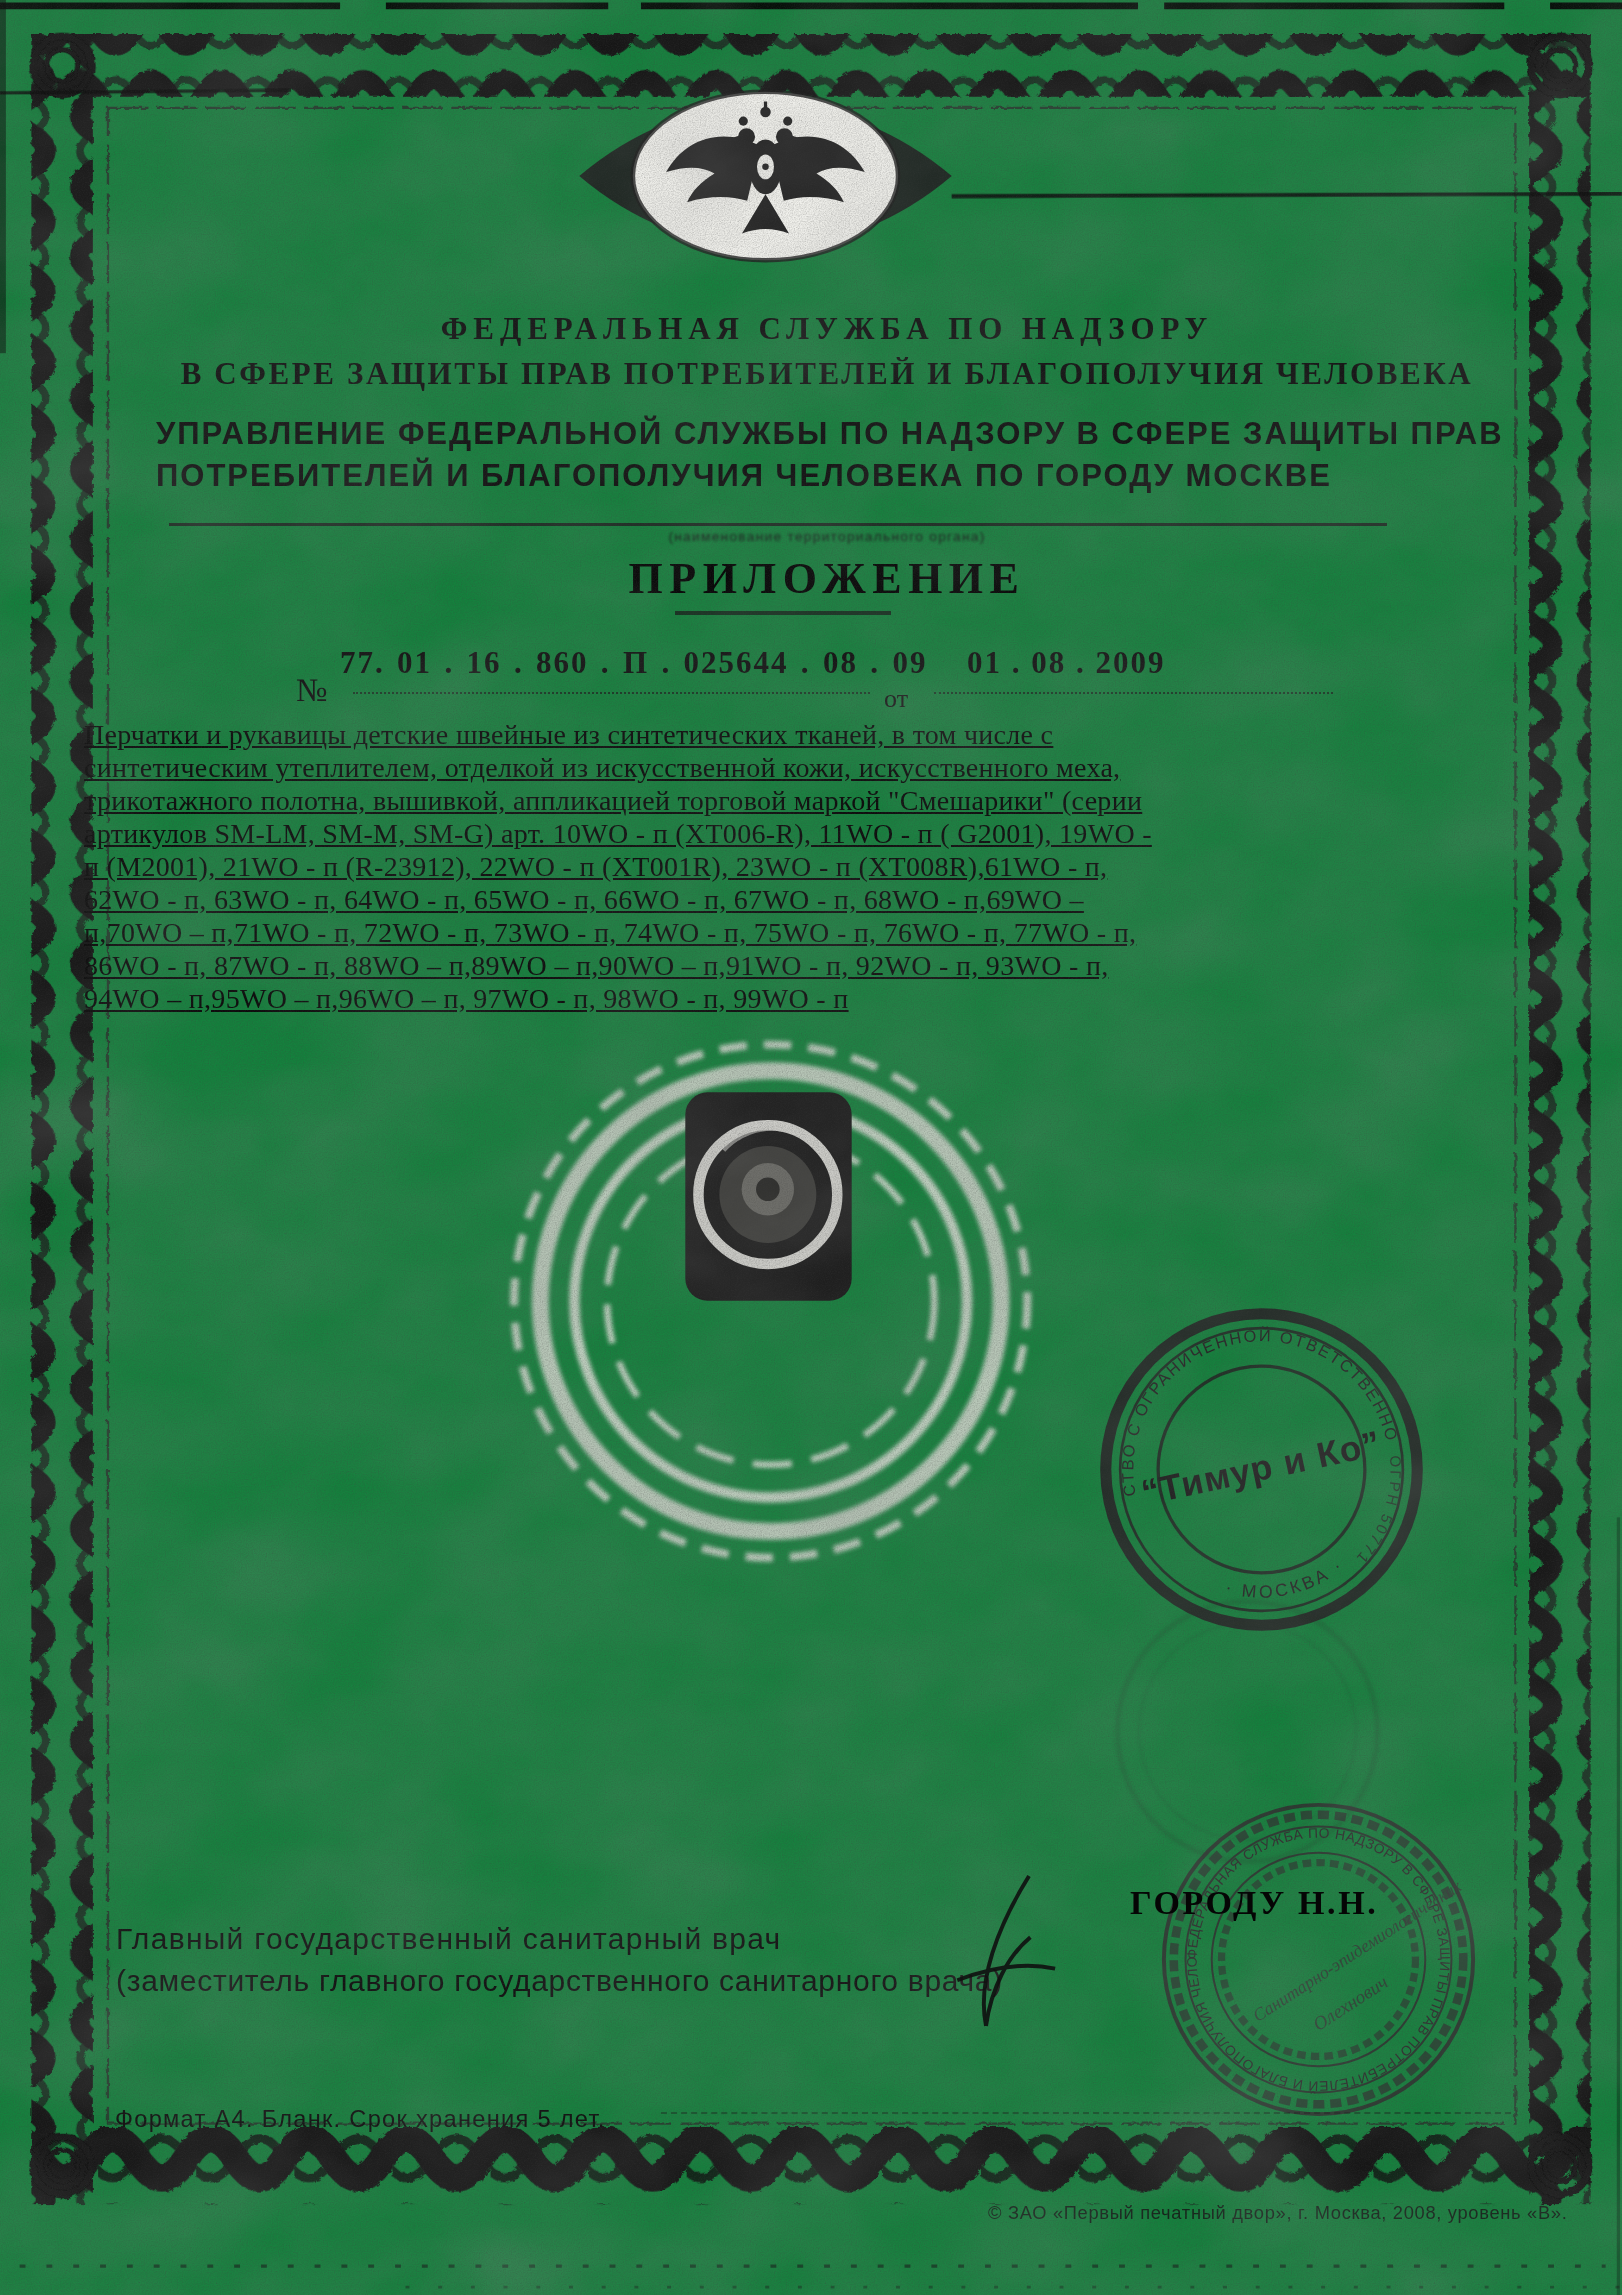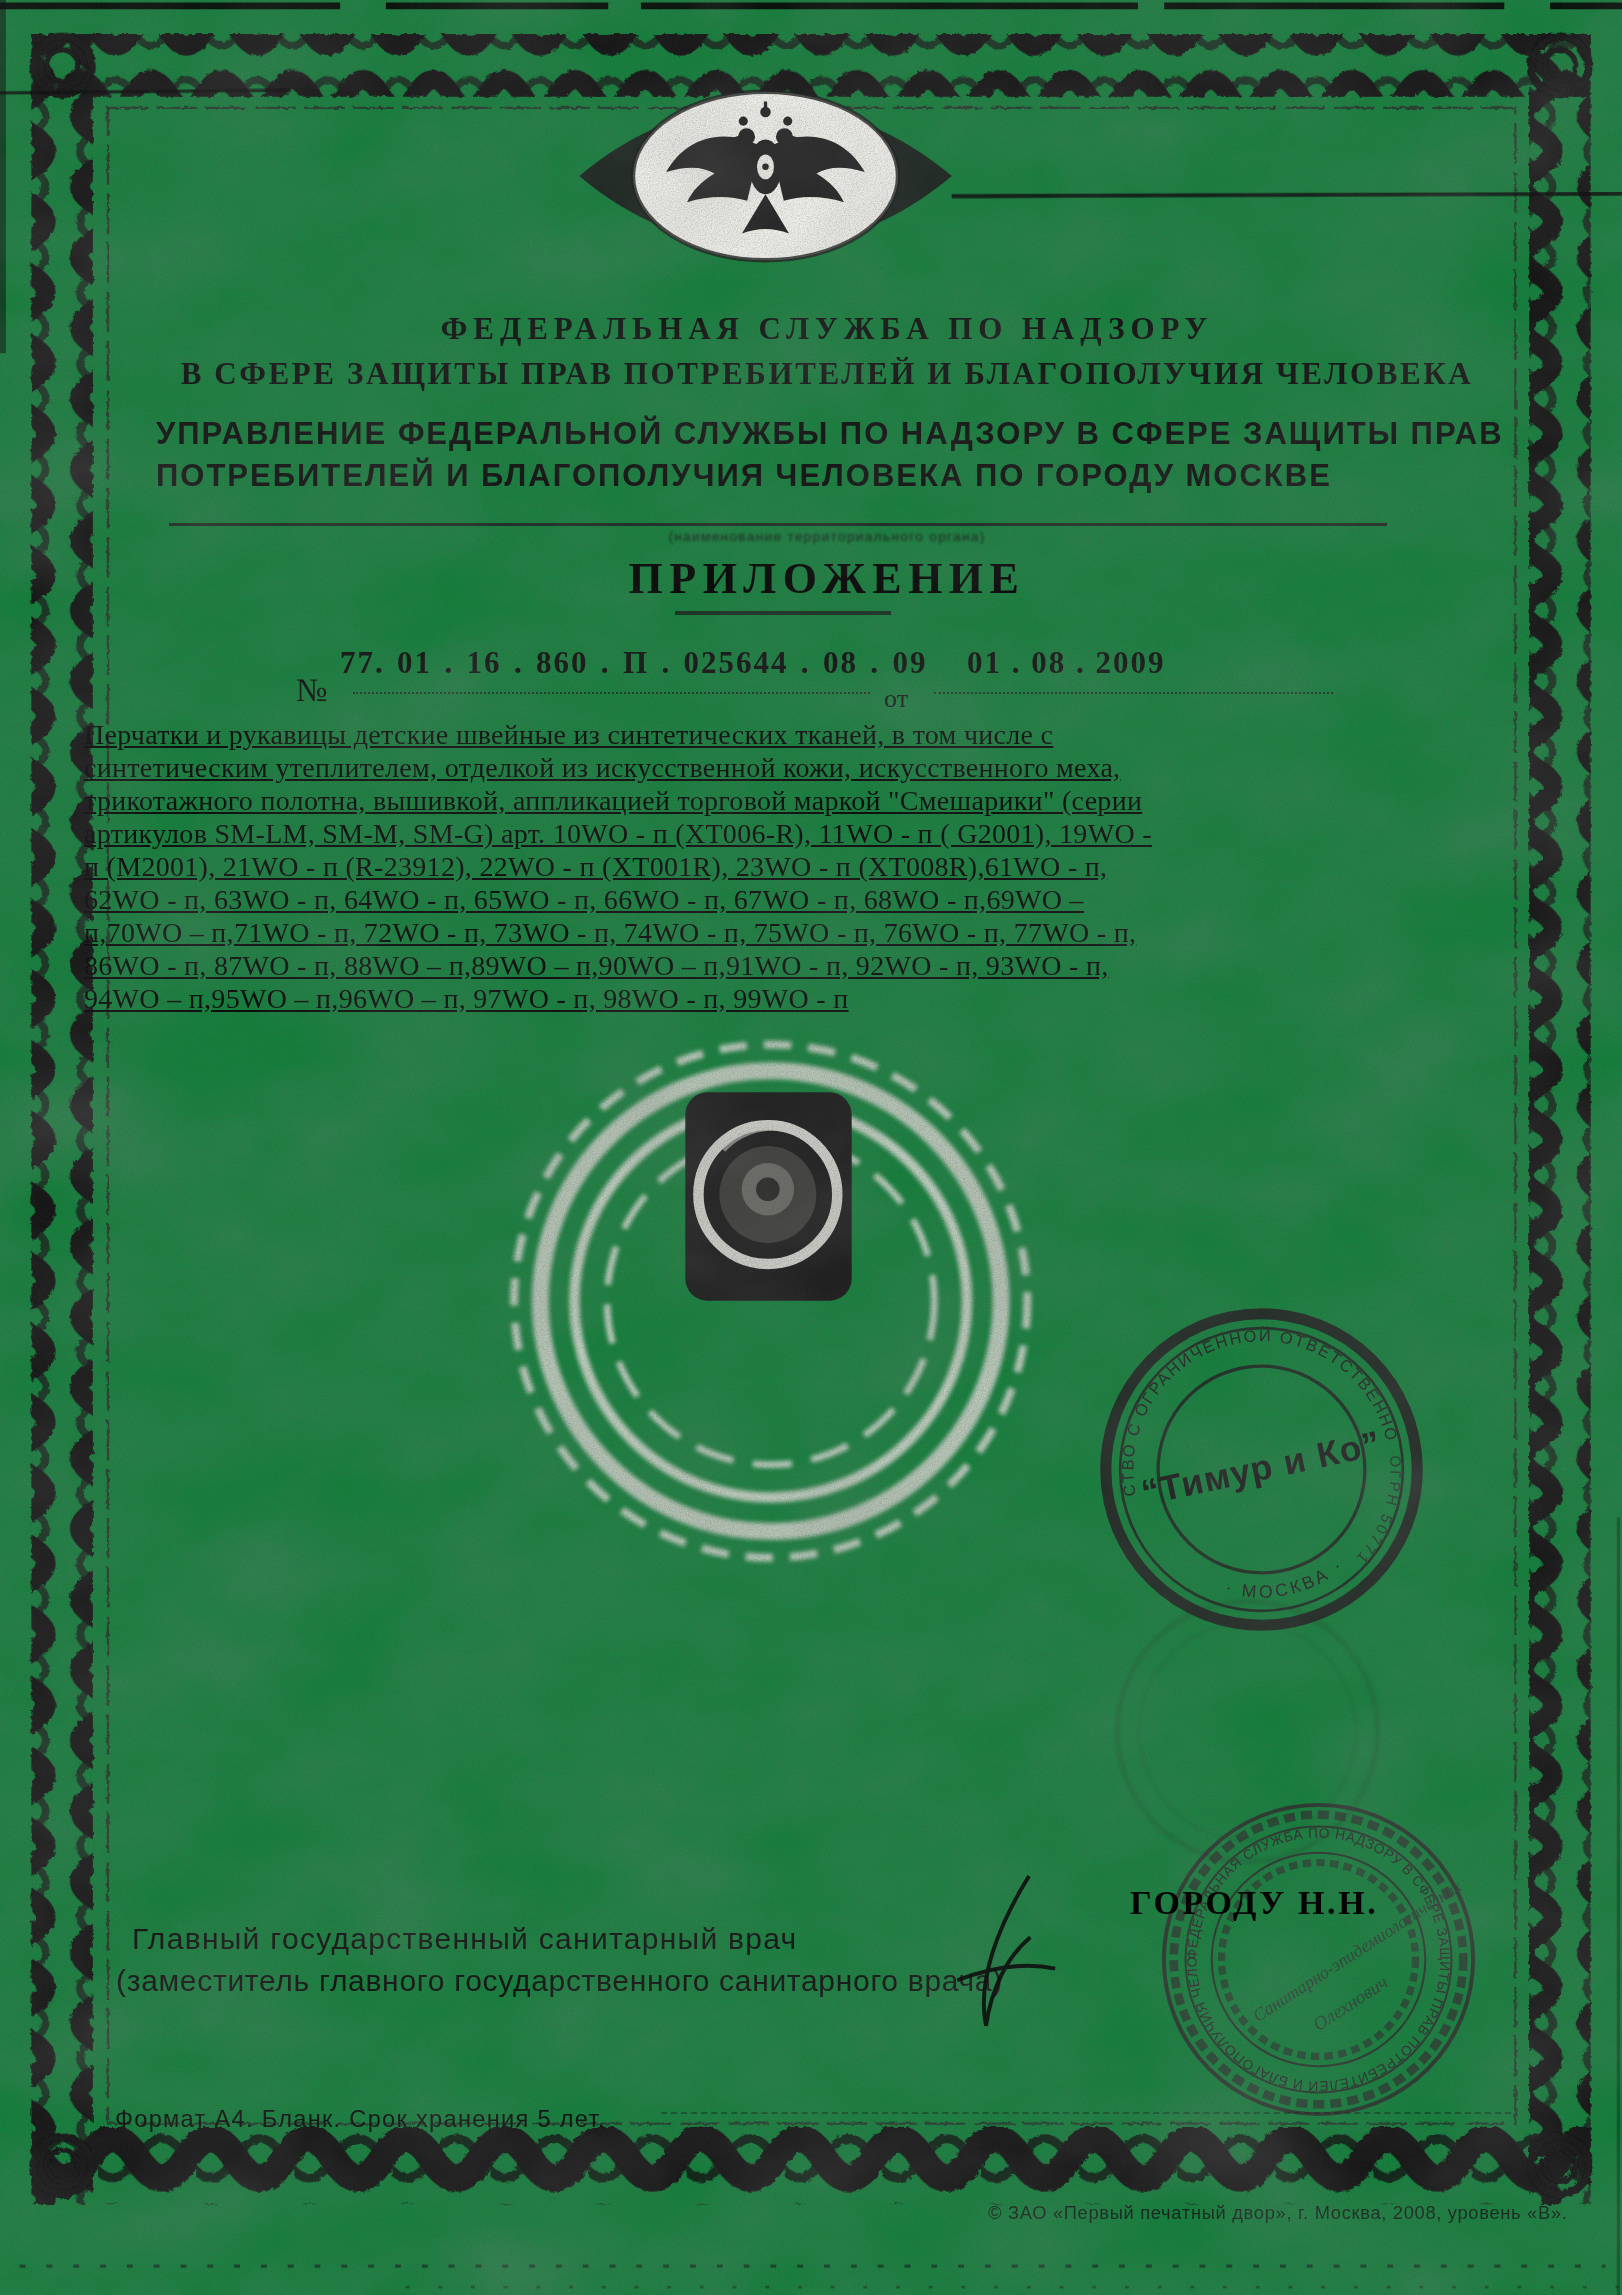--- a/index.html
+++ b/index.html
@@ -33,21 +33,21 @@
   .ot-label{top:684px;left:884px;font:400 26px "Liberation Serif",serif;}
   .dot1{top:692px;left:353px;width:517px;border-bottom:2.6px dotted rgba(25,25,25,.7);}
   .dot2{top:692px;left:934px;width:399px;border-bottom:2.6px dotted rgba(25,25,25,.7);}
 
   
   .body-text{top:718px;left:84px;width:1328px;font:400 28px "Liberation Serif",serif;
     line-height:33px;letter-spacing:0.3px;filter:blur(0.4px) contrast(1.1);}
   .body-text div{white-space:nowrap;text-decoration:underline;}
 
   
-  .sig-l1{top:1922px;left:116px;font:400 30px "Liberation Sans",sans-serif;letter-spacing:1.3px;margin-left:16px;}
+  .sig-l1{top:1922px;left:116px;font:400 30px "Liberation Sans",sans-serif;letter-spacing:1.3px;}
   .sig-l2{top:1964px;left:116px;font:400 30px "Liberation Sans",sans-serif;letter-spacing:0.7px;}
   .filatov{top:1884px;left:1130px;font:700 34px "Liberation Serif",serif;letter-spacing:2.6px;
     filter:blur(0.5px) contrast(1.15);z-index:6;}
 
   
   .footer-left{top:2106px;left:115px;font:400 23.6px "Liberation Sans",sans-serif;letter-spacing:1.3px;}
   .footer-dashes{top:2112px;left:661px;width:850px;border-bottom:2px dashed rgba(20,20,20,.4);filter:blur(0.4px);}
   .copyright{top:2202px;left:988px;font:400 18.3px "Liberation Sans",sans-serif;letter-spacing:0.7px;
     filter:blur(0.7px);opacity:.85;}
 

